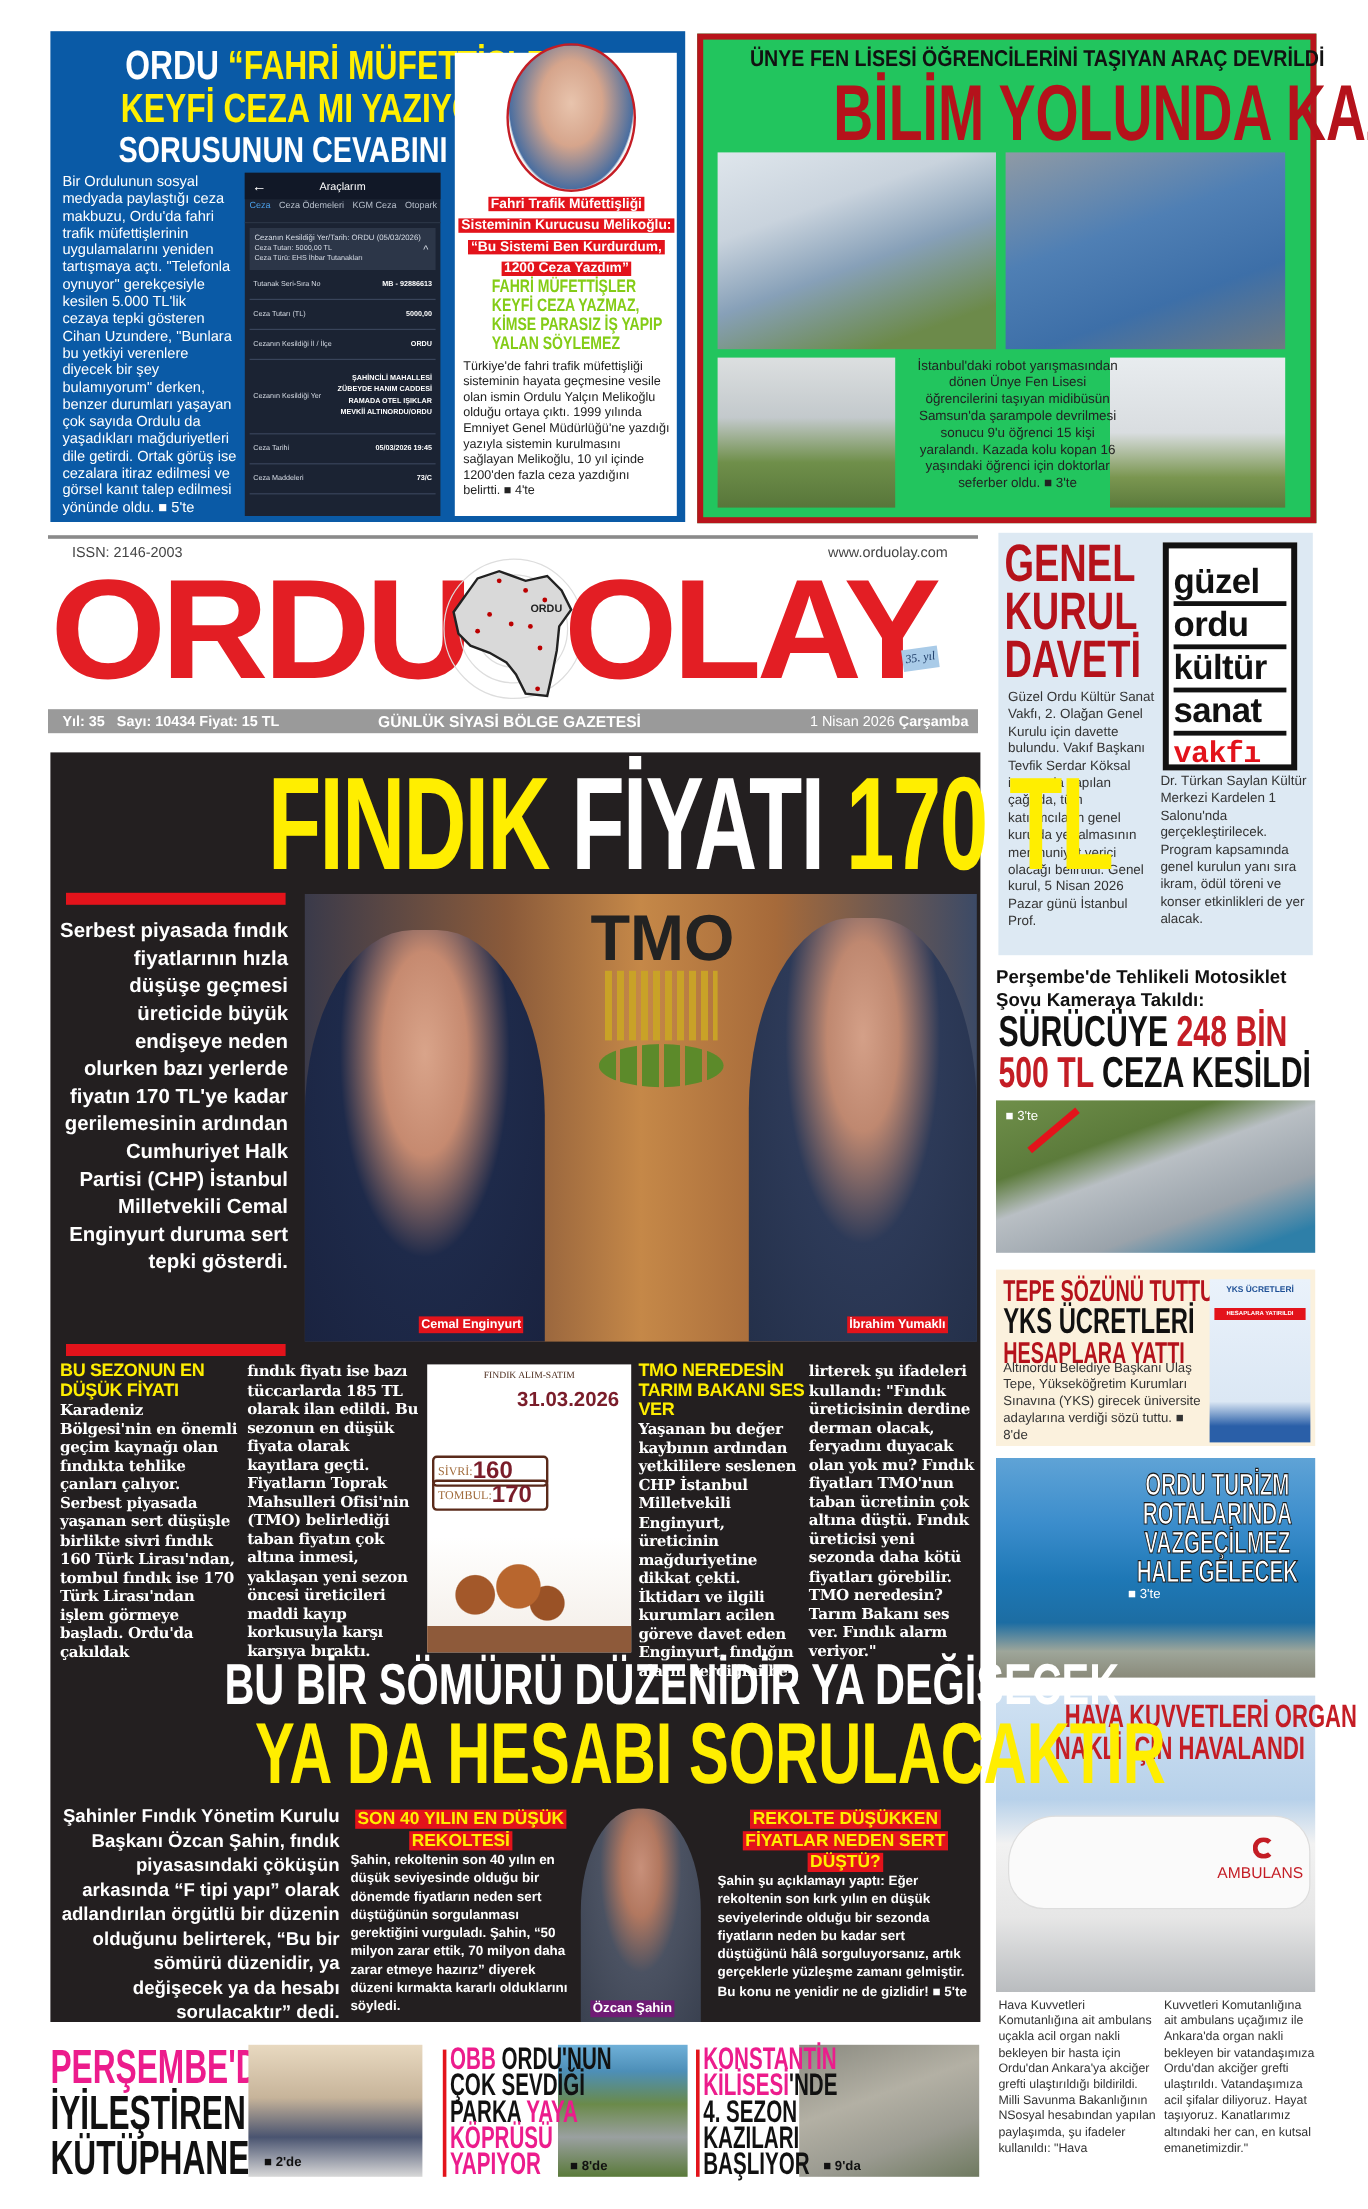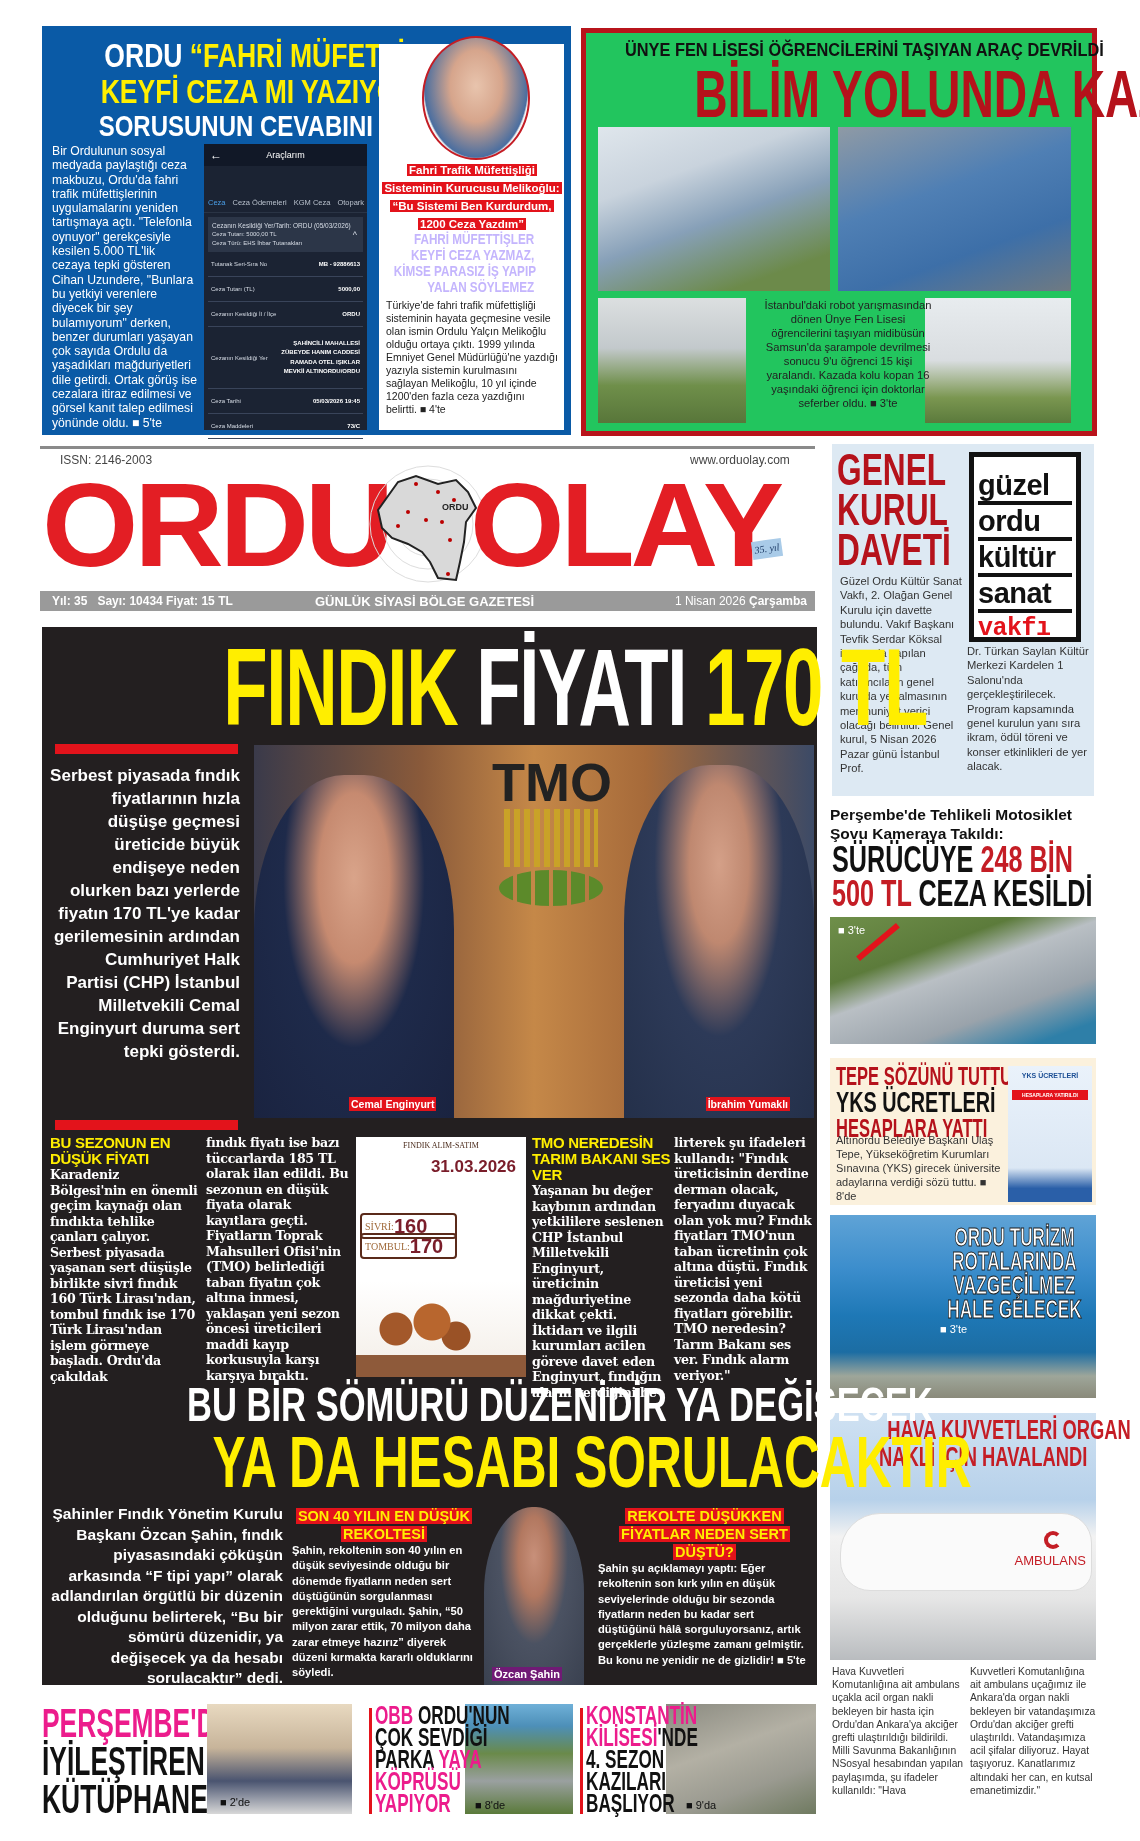--- a/index.html
+++ b/index.html
@@ -11,35 +11,35 @@
   #blue { left: 42px; top: 26px; width: 529px; height: 409px; background: #0a5aa6; }
   #blue .h1 { position: absolute; left: 10px; top: 12px; font-size: 34px; line-height: 34px; white-space: nowrap; transform: scaleX(0.78); color: #fff; font-weight: 900; }
   #blue .h1 .y { color: #ffef00; }
   #blue .h2 { position: absolute; left: 10px; top: 48px; font-size: 34px; line-height: 34px; white-space: nowrap; transform: scaleX(0.78); color: #ffef00; font-weight: 900; }
   #blue .h3 { position: absolute; left: 10px; top: 84px; font-size: 30px; line-height: 32px; white-space: nowrap; transform: scaleX(0.80); color: #fff; font-weight: 900; }
   #blue .body { position: absolute; left: 10px; top: 118px; width: 145px; font-size: 12.2px; line-height: 14.3px; color: #fff; }
   #phone { position: absolute; left: 162px; top: 118px; width: 163px; height: 286px; background: #1b2333; color: #d7dde6; font-size: 7px; }
   #phone .top { height: 22px; background: #111827; display: flex; align-items: center; padding: 0 6px; font-size: 9px; color: #fff; }
   #phone .top .arrow { width: 20px; font-size: 12px; }
   #phone .top .t { flex: 1; text-align: center; margin-right: 20px; }
-  #phone .tabs { height: 20px; display: flex; gap: 7px; align-items: center; padding: 0 4px; font-size: 7.5px; color: #b8c0cc; white-space: nowrap; overflow: hidden; border-bottom: 1px solid #2a3445; margin-top: 27px; }
+  #phone .tabs { height: 20px; display: flex; gap: 7px; padding: 0 4px; font-size: 7.5px; color: #b8c0cc; white-space: nowrap; overflow: hidden; border-bottom: 1px solid #2a3445; }
   #phone .tabs .active { color: #4a9fe8; }
   #phone .sum { margin: 4px 4px 0; padding: 4px; background: #2c3648; font-size: 6px; line-height: 9px; position: relative; }
   #phone .sum .big { font-size: 6.5px; }
   #phone .sum .chev { position: absolute; right: 6px; top: 14px; font-size: 9px; }
   #phone .row { margin: 0 4px; border-bottom: 1px solid #39445a; display: flex; justify-content: space-between; align-items: center; padding: 0 3px; font-size: 6px; min-height: 25px; }
   #phone .row .v { font-weight: 700; text-align: right; color: #fff; }
   #phone .row.tall { min-height: 62px; }
   #phone .row.tall .v { line-height: 9.5px; }
 
   #wbox { position: absolute; left: 337px; top: 18px; width: 185px; height: 386px; background: #fff; }
   #portrait { position: absolute; left: 380px; top: 10px; width: 108px; height: 124px; border: 2px solid #c41d25; border-radius: 50%; background: radial-gradient(ellipse at 50% 40%, #e8c4ad 0%, #d6a58c 35%, #4a6ea0 70%, #f4f4f4 72%); }
   #redcap { position: absolute; left: 340px; top: 134px; width: 180px; text-align: center; }
   #redcap span { background: #e3131b; color: #fff; font-weight: 700; font-size: 11.5px; line-height: 13.5px; padding: 0 2px; box-decoration-break: clone; -webkit-box-decoration-break: clone; }
-  #sidehead { position: absolute; left: 332px; top: 205px; width: 180px; text-align: right; font-size: 15px; line-height: 16px; font-weight: 900; color: #c4b5fd; }
+  #sidehead { position: absolute; left: 348px; top: 205px; width: 180px; text-align: left; font-size: 15px; line-height: 16px; font-weight: 900; color: #84cc16; }
   #sidehead div { transform: scaleX(0.78); white-space: nowrap; }
   #sidebody { position: absolute; left: 344px; top: 273px; width: 172px; font-size: 10.5px; line-height: 13px; color: #222; }
 
   
   #redbox { left: 581px; top: 28px; width: 516px; height: 408px; border: 5px solid #b8141b; background: #22c55e; }
   #redbox .kicker { position: absolute; left: 0; right: 0; top: 6px; text-align: center; font-size: 19px; font-weight: 700; color: #111; }
   #redbox .kicker div { display: inline-block; transform: scaleX(0.86); white-space: nowrap; }
   #redbox .hl { position: absolute; left: 0; right: 0; top: 30px; text-align: center; font-size: 66px; line-height: 62px; font-weight: 900; color: #b5121b; }
   #redbox .hl div { display: inline-block; transform: scaleX(0.70); white-space: nowrap; }
   #redbox .p1 { left: 12px; top: 94px; width: 232px; height: 164px; background: linear-gradient(160deg, #dfe6ec 0%, #c9d3dd 30%, #87a0b8 55%, #6c8a4a 85%); }
@@ -137,21 +137,21 @@
   #main .sh { position: absolute; text-align: center; }
   #main .sh span { background: #e3131b; color: #ffee00; font-weight: 700; font-size: 14.5px; line-height: 18px; padding: 0 2px; box-decoration-break: clone; -webkit-box-decoration-break: clone; }
   #main .stext { position: absolute; font-size: 11.2px; line-height: 15.3px; font-weight: 700; color: #fff; }
   #main .oz { position: absolute; left: 442px; top: 880px; width: 100px; height: 178px; background: radial-gradient(ellipse at 50% 28%, #c8907a 0%, #b27860 22%, #4b5262 48%, #3a4150 100%); border-radius: 48% 48% 0 0; }
   #main .ozlbl { position: absolute; left: 450px; top: 1040px; background: #701a75; color: #fff; font-size: 11px; font-weight: 700; padding: 1px 2px; }
 
   
   .bstrip { position: absolute; top: 1704px; height: 110px; }
   .bstrip .h { position: absolute; left: 0; top: 0; font-weight: 900; transform: scaleX(0.66); transform-origin: left top; white-space: nowrap; }
   .bstrip .img { position: absolute; top: 0; height: 110px; }
-  .bstrip .ref { position: absolute; font-size: 11px; color: #111; }
+  .bstrip .ref { position: absolute; font-size: 11px; color: #111; font-weight: bold; }
   .vsep { position: absolute; top: 1708px; width: 3px; height: 106px; background: #e3131b; }
   .pink { color: #ec1c8c; }
   .blk { color: #111; }
 </style>
 </head>
 <body>
 
 <div id="blue" class="abs">
   <div class="h1"><span>ORDU</span> <span class="y">“FAHRİ MÜFETTİŞLER</span></div>
   <div class="h2">KEYFİ CEZA MI YAZIYOR?”</div>

